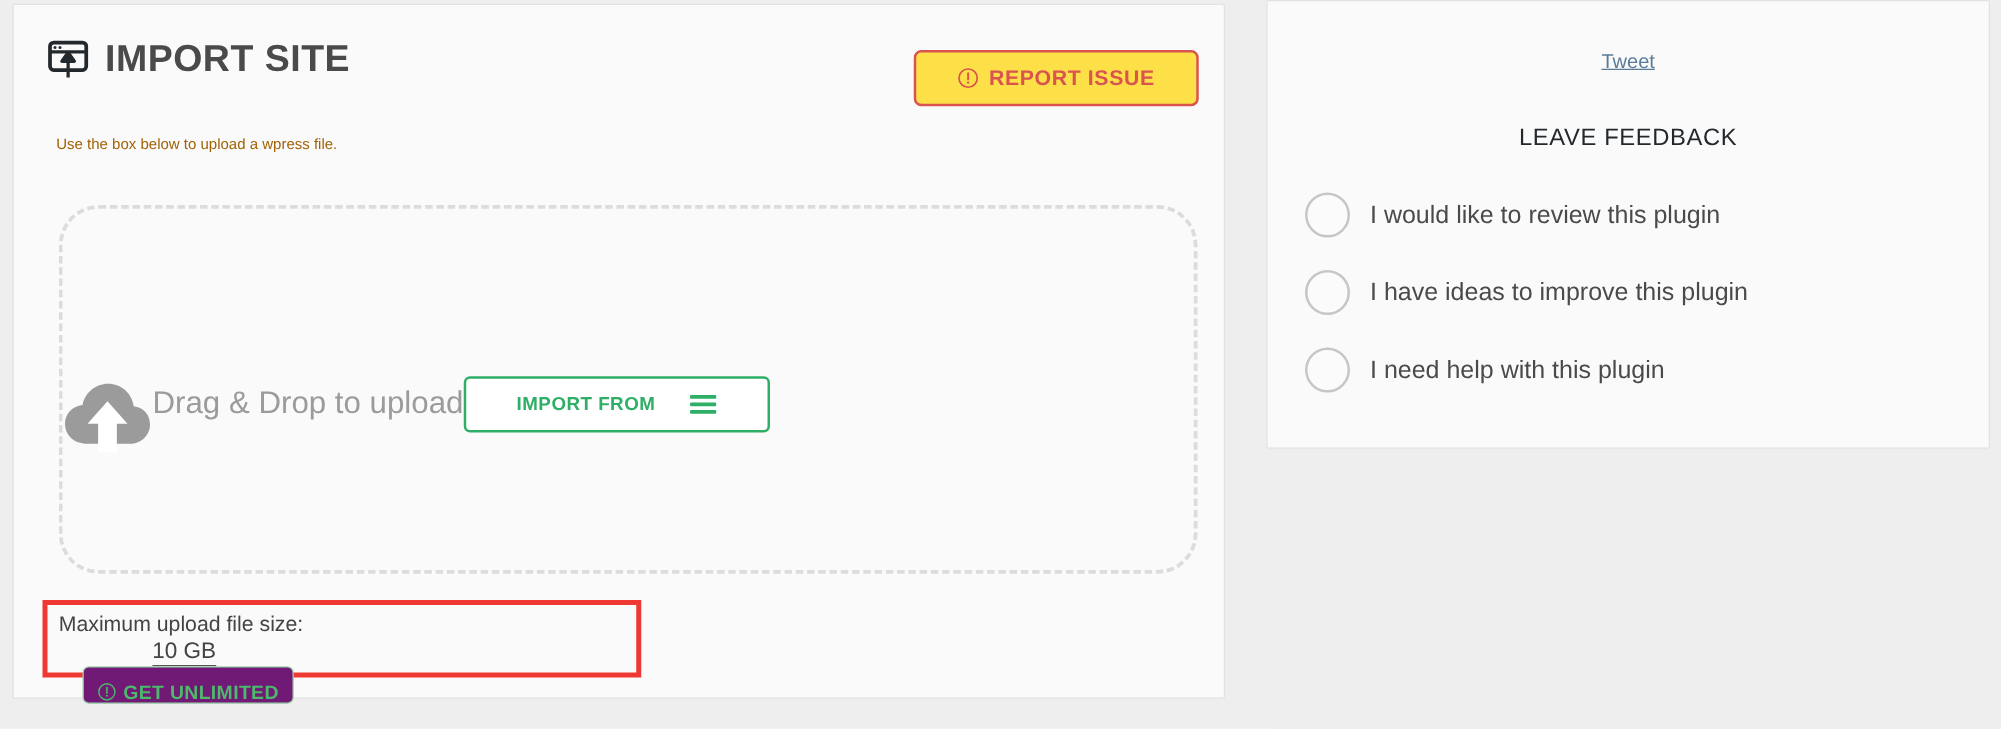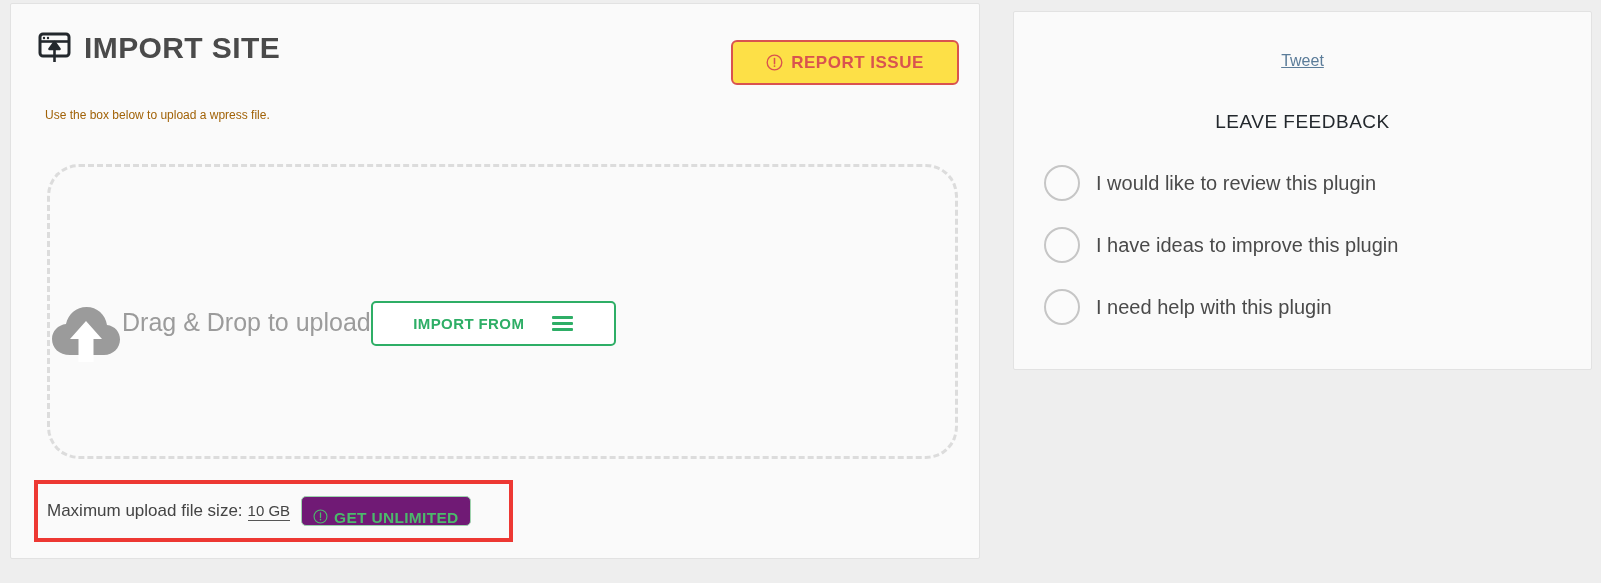--- a/index.html
+++ b/index.html
@@ -24,21 +24,21 @@
   }
   #import-card {
     left: 10px;
     top: 3px;
     width: 970px;
     height: 556px;
     border-radius: 2px;
   }
   #feedback-card {
     left: 1013px;
-    top: 11px;
+    top: 0;
     width: 579px;
     height: 359px;
     border-radius: 2px;
   }
 
   
   #import-header {
     position: absolute;
     left: 27px;
     top: 28px;
@@ -176,28 +176,29 @@
     background: transparent;
   }
   #max-upload-row {
     position: absolute;
     left: 36px;
     top: 486px;
     height: 42px;
     display: flex;
     align-items: center;
     gap: 0;
+    flex-direction: column;
   }
   #max-upload-text {
     font-size: 17px;
     color: #444444;
     white-space: nowrap;
   }
   #max-upload-value {
-    font-size: 15px;
+    font-size: 18px;
     color: #444444;
     white-space: nowrap;
     border-bottom: 1px solid #555555;
     margin-left: 5px;
     padding-bottom: 1px;
   }
   #get-unlimited-button {
     margin-left: 11px;
     height: 30px;
     padding: 12px 11px;

